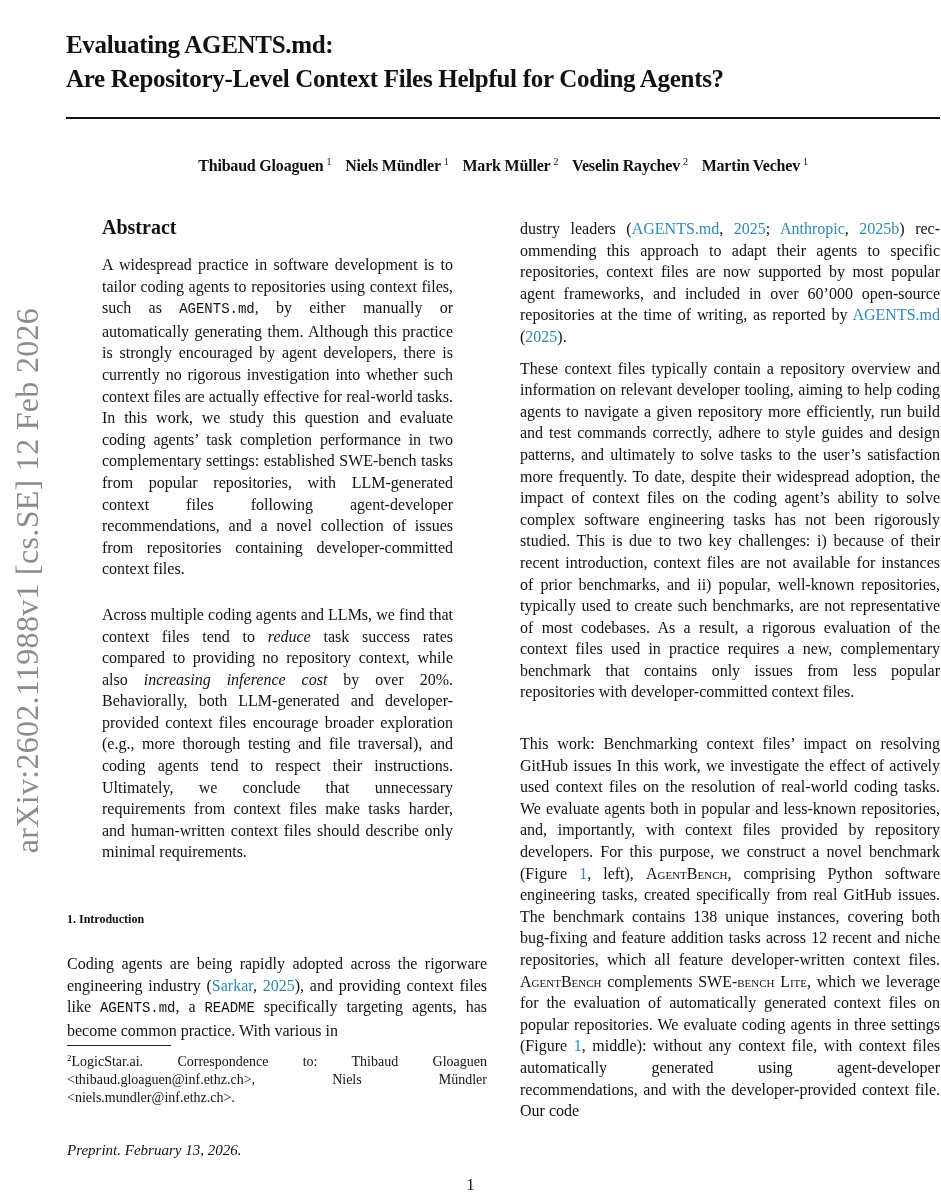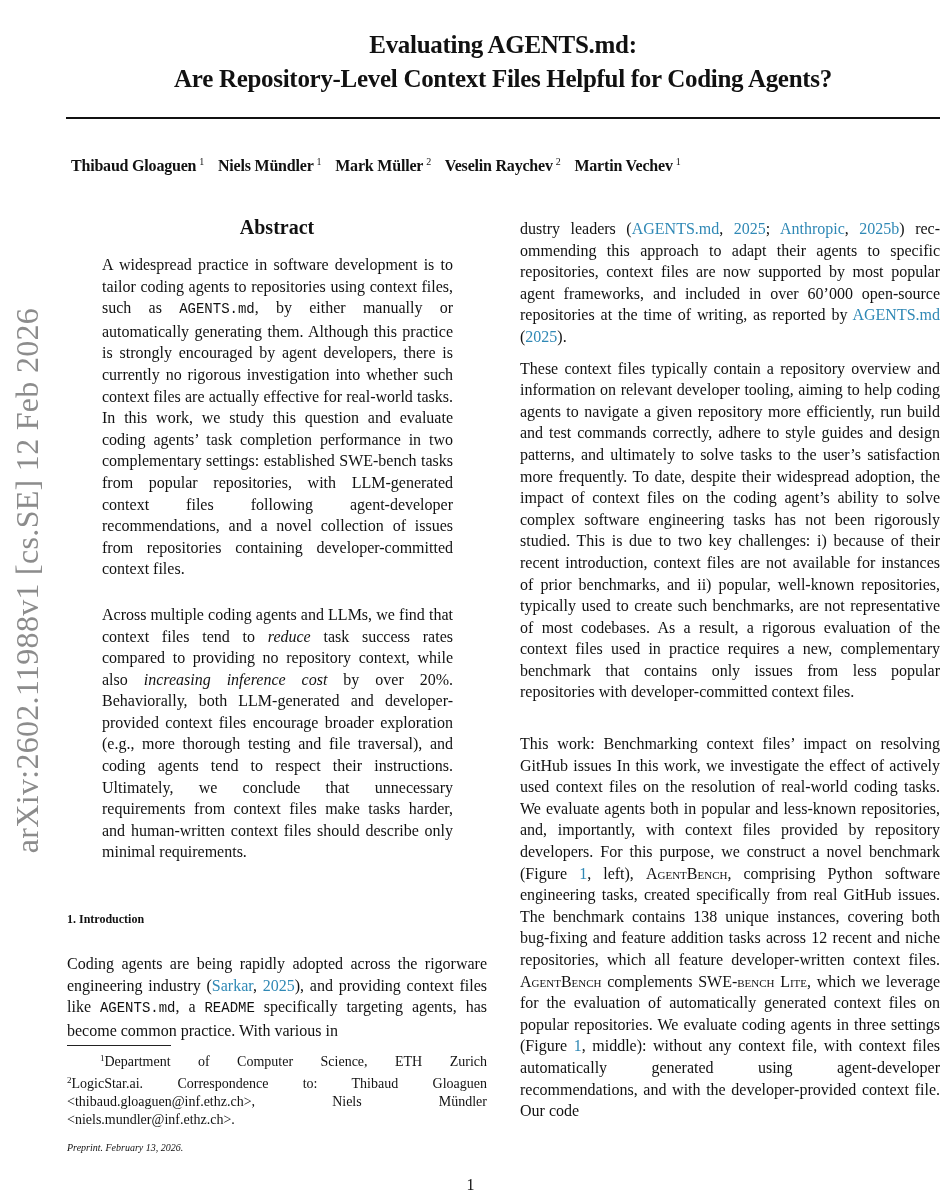--- a/index.html
+++ b/index.html
@@ -12,61 +12,61 @@
     position: absolute; left: 4px; top: 230px; width: 48px; height: 700px;
     display: flex; align-items: center; justify-content: center;
   }
   .arxiv-stamp span {
     display: block; transform: rotate(-90deg); white-space: nowrap;
     font-family: "Liberation Serif", serif; font-size: 32px; color: #8c8c8c;
     letter-spacing: 0.3px;
   }
   .title {
     position: absolute; left: 66px; width: 874px; top: 28px;
-    text-align: center; font-weight: bold; font-size: 25px; line-height: 34px;
+    text-align: left; font-weight: bold; font-size: 25px; line-height: 34px;
     letter-spacing: -0.3px;
   }
   .title-rule {
     position: absolute; left: 66px; width: 874px; top: 117px; height: 2px; background: #111;
   }
   .authors {
     position: absolute; left: 66px; width: 874px; top: 156px;
-    text-align: left; font-weight: bold; font-size: 16px; letter-spacing: -0.2px;
+    text-align: center; font-weight: bold; font-size: 16px; letter-spacing: -0.2px;
   }
   .authors .author { margin: 0 5px; }
   .authors sup { font-weight: normal; font-size: 10px; vertical-align: 6px; margin-left: 3px; }
 
   .col { position: absolute; font-size: 16px; line-height: 21.6px; text-align: justify; hyphens: manual; }
   .col p { margin: 0; }
   .mono { font-family: "Liberation Mono", "DejaVu Sans Mono", monospace; font-size: 14px; }
   .sc { font-variant: small-caps; }
   a.cite { color: #2f88b5; text-decoration: none; }
 
   .abstract-heading {
-    position: absolute; left: 102px; width: 350px; top: 216px; text-align: center;
+    position: absolute; left: 102px; width: 350px; top: 216px; text-align: left;
     font-weight: bold; font-size: 20px;
   }
   .abstract { left: 102px; width: 351px; top: 254px; }
   .abstract p + p { margin-top: 24px; }
 
   .intro-heading {
     position: absolute; left: 67px; top: 912px; font-weight: bold; font-size: 12px;
   }
   .intro { left: 67px; width: 420px; top: 953px; }
 
   .footnote-rule { position: absolute; left: 67px; top: 1045px; width: 104px; height: 1px; background: #222; }
   .footnote {
     position: absolute; left: 67px; width: 420px; top: 1049px;
     font-size: 14px; line-height: 18px; text-align: justify; text-align-last: justify;
   }
   .footnote sup { font-size: 9px; vertical-align: 5px; }
   .footnote .last { text-align-last: left; }
   .footnote .indent { padding-left: 33px; }
   .preprint {
-    position: absolute; left: 67px; top: 1142px; font-style: italic; font-size: 10px;
+    position: absolute; left: 67px; top: 1142px; font-style: italic; font-size: 15px;
   }
 
   .right { left: 520px; width: 420px; top: 218px; }
   .right p + p { margin-top: 10px; }
   .right .gap { margin-top: 30px !important; }
   .right b { font-weight: normal; }
 
   .page-number { position: absolute; left: 0; width: 941px; top: 1176px; text-align: center; font-size: 16px; }
 </style>
 </head>
@@ -96,21 +96,20 @@
   <p><span>Across multiple coding agents and LLMs, we find that context files tend to </span><em>reduce</em><span> task suc­cess rates compared to providing no repository context, while also </span><em>increasing inference cost</em><span> by over 20%.  Behaviorally, both LLM-generated and developer-provided context files encourage broader exploration (e.g., more thorough testing and file traversal), and coding agents tend to re­spect their instructions. Ultimately, we conclude that unnecessary requirements from context files make tasks harder, and human-written context files should describe only minimal requirements.</span></p>
 </div>
 
 <div class="intro-heading">1. Introduction</div>
 <div class="col intro">
   <p><span>Coding agents are being rapidly adopted across the rigor­ware engineering industry (</span><a class="cite">Sarkar</a><span>, </span><a class="cite">2025</a><span>), and providing context files like </span><span class="mono">AGENTS.md</span><span>, a </span><span class="mono">README</span><span> specifically target­ing agents, has become common practice. With various in­</span></p>
 </div>
 
 <div class="footnote-rule"></div>
 <div class="footnote">
-  <div class="indent"><sup>1</sup><span>Department of Computer Science, ETH Zurich</span></div>
   <div><sup>2</sup><span>LogicStar.ai.     Correspondence to:  Thibaud Gloaguen</span></div>
   <div>&lt;thibaud.gloaguen@inf.ethz.ch&gt;,               Niels               Mündler</div>
   <div class="last">&lt;niels.mundler@inf.ethz.ch&gt;.</div>
 </div>
 <div class="preprint">Preprint. February 13, 2026.</div>
 
 <div class="col right">
   <p><span>dustry leaders (</span><a class="cite">AGENTS.md</a><span>, </span><a class="cite">2025</a><span>; </span><a class="cite">Anthropic</a><span>, </span><a class="cite">2025b</a><span>) rec­ommending this approach to adapt their agents to specific repositories, context files are now supported by most pop­ular agent frameworks, and included in over 60’000 open-source repositories at the time of writing, as reported by </span><a class="cite">AGENTS.md</a><span> (</span><a class="cite">2025</a><span>).</span></p>
   <p>These context files typically contain a repository overview and information on relevant developer tooling, aiming to help coding agents to navigate a given repository more ef­ficiently, run build and test commands correctly, adhere to style guides and design patterns, and ultimately to solve tasks to the user’s satisfaction more frequently. To date, de­spite their widespread adoption, the impact of context files on the coding agent’s ability to solve complex software en­gineering tasks has not been rigorously studied.  This is due to two key challenges: i) because of their recent intro­duction, context files are not available for instances of prior benchmarks, and ii) popular, well-known repositories, typi­cally used to create such benchmarks, are not representative of most codebases.  As a result, a rigorous evaluation of the context files used in practice requires a new, complemen­tary benchmark that contains only issues from less popular repositories with developer-committed context files.</p>
   <p class="gap"><b>This work:  Benchmarking context files’ impact on re­solving GitHub issues</b><span>   In this work, we investigate the effect of actively used context files on the resolution of real-world coding tasks.  We evaluate agents both in pop­ular and less-known repositories, and, importantly, with context files provided by repository developers.  For this purpose, we construct a novel benchmark (Figure </span><a class="cite">1</a><span>, left), </span><span class="sc">AgentBench</span><span>, comprising Python software engineering tasks, created specifically from real GitHub issues.  The benchmark contains 138 unique instances, covering both bug-fixing and feature addition tasks across 12 recent and niche repositories, which all feature developer-written con­text files.   </span><span class="sc">AgentBench</span><span> complements </span><span class="sc">SWE-bench Lite</span><span>, which we leverage for the evaluation of automati­cally generated context files on popular repositories.  We evaluate coding agents in three settings (Figure </span><a class="cite">1</a><span>, mid­dle): without any context file, with context files automat­ically generated using agent-developer recommendations, and with the developer-provided context file.  Our code</span></p>

